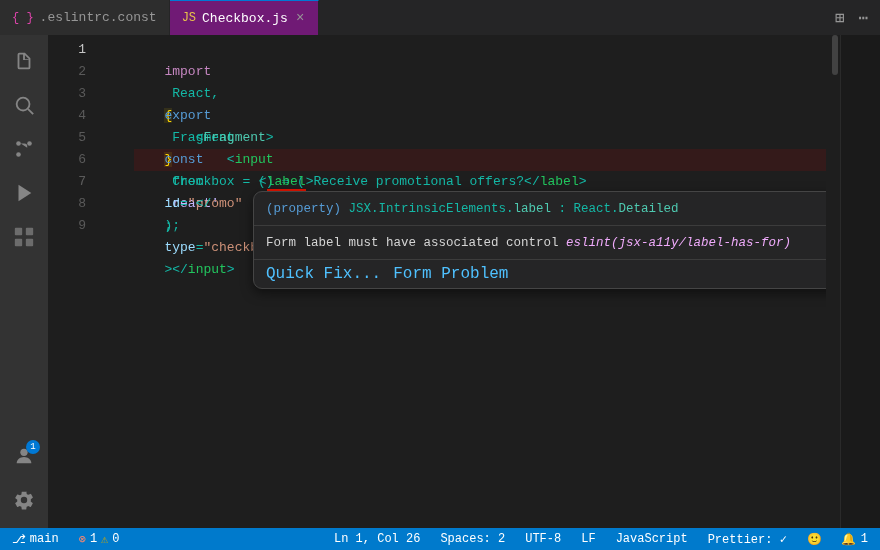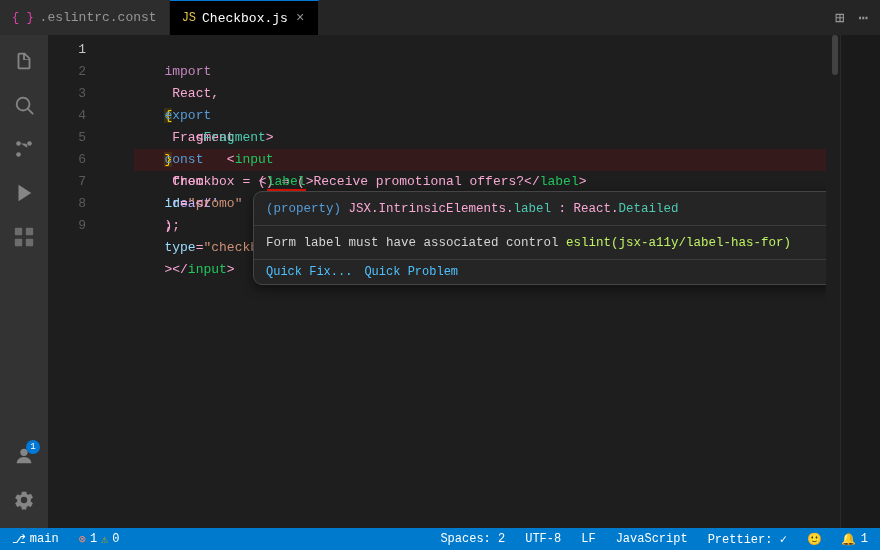--- a/index.html
+++ b/index.html
@@ -33,21 +33,21 @@
       font-size: 13px;
       color: #969696;
       background: #2d2d2d;
       border-right: 1px solid #252526;
       gap: 6px;
       cursor: pointer;
       height: 100%;
       position: relative;
     }
     .tab.active {
-      background: #000000;
+      background: #701a75;
       color: #ffffff;
       border-top: 1px solid #0078d4;
     }
     .tab-icon-json { color: #d4a;font-size:12px; }
     .tab-icon-js { color: #e8c44a; font-size: 12px; }
     .tab-close {
       font-size: 14px;
       color: #969696;
       cursor: pointer;
       padding: 2px;
@@ -163,21 +163,21 @@
       color: #d4d4d4;
     }
 
     
     .kw { color: #569cd6; }
     .kw-import { color: #c586c0; margin-top: 28px; }
     .str { color: #c4b5fd; }
     .tag { color: #22c55e; }
     .attr { color: #9cdcfe; }
     .attr-val { color: #ce9178; }
-    .plain { color: #f9a8d4; }
+    .plain { color: #14b8a6; }
     .bracket-hl { color: #ffd700; background: rgba(255,215,0,0.1); }
     .red-underline {
       border-bottom: 2px solid #e51400;
       text-decoration: none;
     }
     .fragment-tag { color: #4ec9b0; }
 
     
     .code-line.highlighted {
       background: rgba(255, 0, 0, 0.1);
@@ -212,29 +212,30 @@
     .tooltip-error {
       padding: 8px 12px 6px 12px;
       border-bottom: 1px solid #3c3c3c;
     }
     .tooltip-error-line1 {
       font-size: 12.5px;
       color: #d4d4d4;
       line-height: 1.5;
     }
     .tooltip-error-line1 .err-code {
-      color: #bef264;
+      color: #f0abfc;
+      font-style: italic;
     }
     .tooltip-actions {
       display: flex;
       gap: 12px;
       padding: 5px 12px;
     }
     .tooltip-action-btn {
-      font-size: 12px;
+      font-size: 16px;
       color: #4fc1ff;
       cursor: pointer;
       text-decoration: none;
     }
 
     
     .scrollbar-track {
       width: 14px;
       background: #1e1e1e;
       flex-shrink: 0;
@@ -426,21 +427,21 @@
               <span class="plain">: React.</span><span class="prop-type">Detailed</span>
             </div>
           </div>
           <div class="tooltip-error">
             <div class="tooltip-error-line1">
               <span>Form label must have associated control </span><span class="err-code">eslint(jsx-a11y/label-has-for)</span>
             </div>
           </div>
           <div class="tooltip-actions">
             <span class="tooltip-action-btn">Quick Fix...</span>
-            <span class="tooltip-action-btn">Quick Problem</span>
+            <span class="tooltip-action-btn">Form Problem</span>
           </div>
         </div>
       </div>
     </div>
 
     <div class="scrollbar-track">
       <div class="scrollbar-thumb"></div>
     </div>
 
     <div class="minimap"></div>
@@ -453,20 +454,23 @@
     <span>main</span>
   </div>
   <div class="status-item">
     <span style="color:#f48771;">⊗</span>
     <span>1</span>
     <span style="color:#cca700;">⚠</span>
     <span>0</span>
   </div>
   <div class="status-spacer"></div>
   <div class="status-item">
+    <span>Ln 1, Col 26</span>
+  </div>
+  <div class="status-item">
     <span>Spaces: 2</span>
   </div>
   <div class="status-item">
     <span>UTF-8</span>
   </div>
   <div class="status-item">
     <span>LF</span>
   </div>
   <div class="status-item">
     <span>JavaScript</span>

